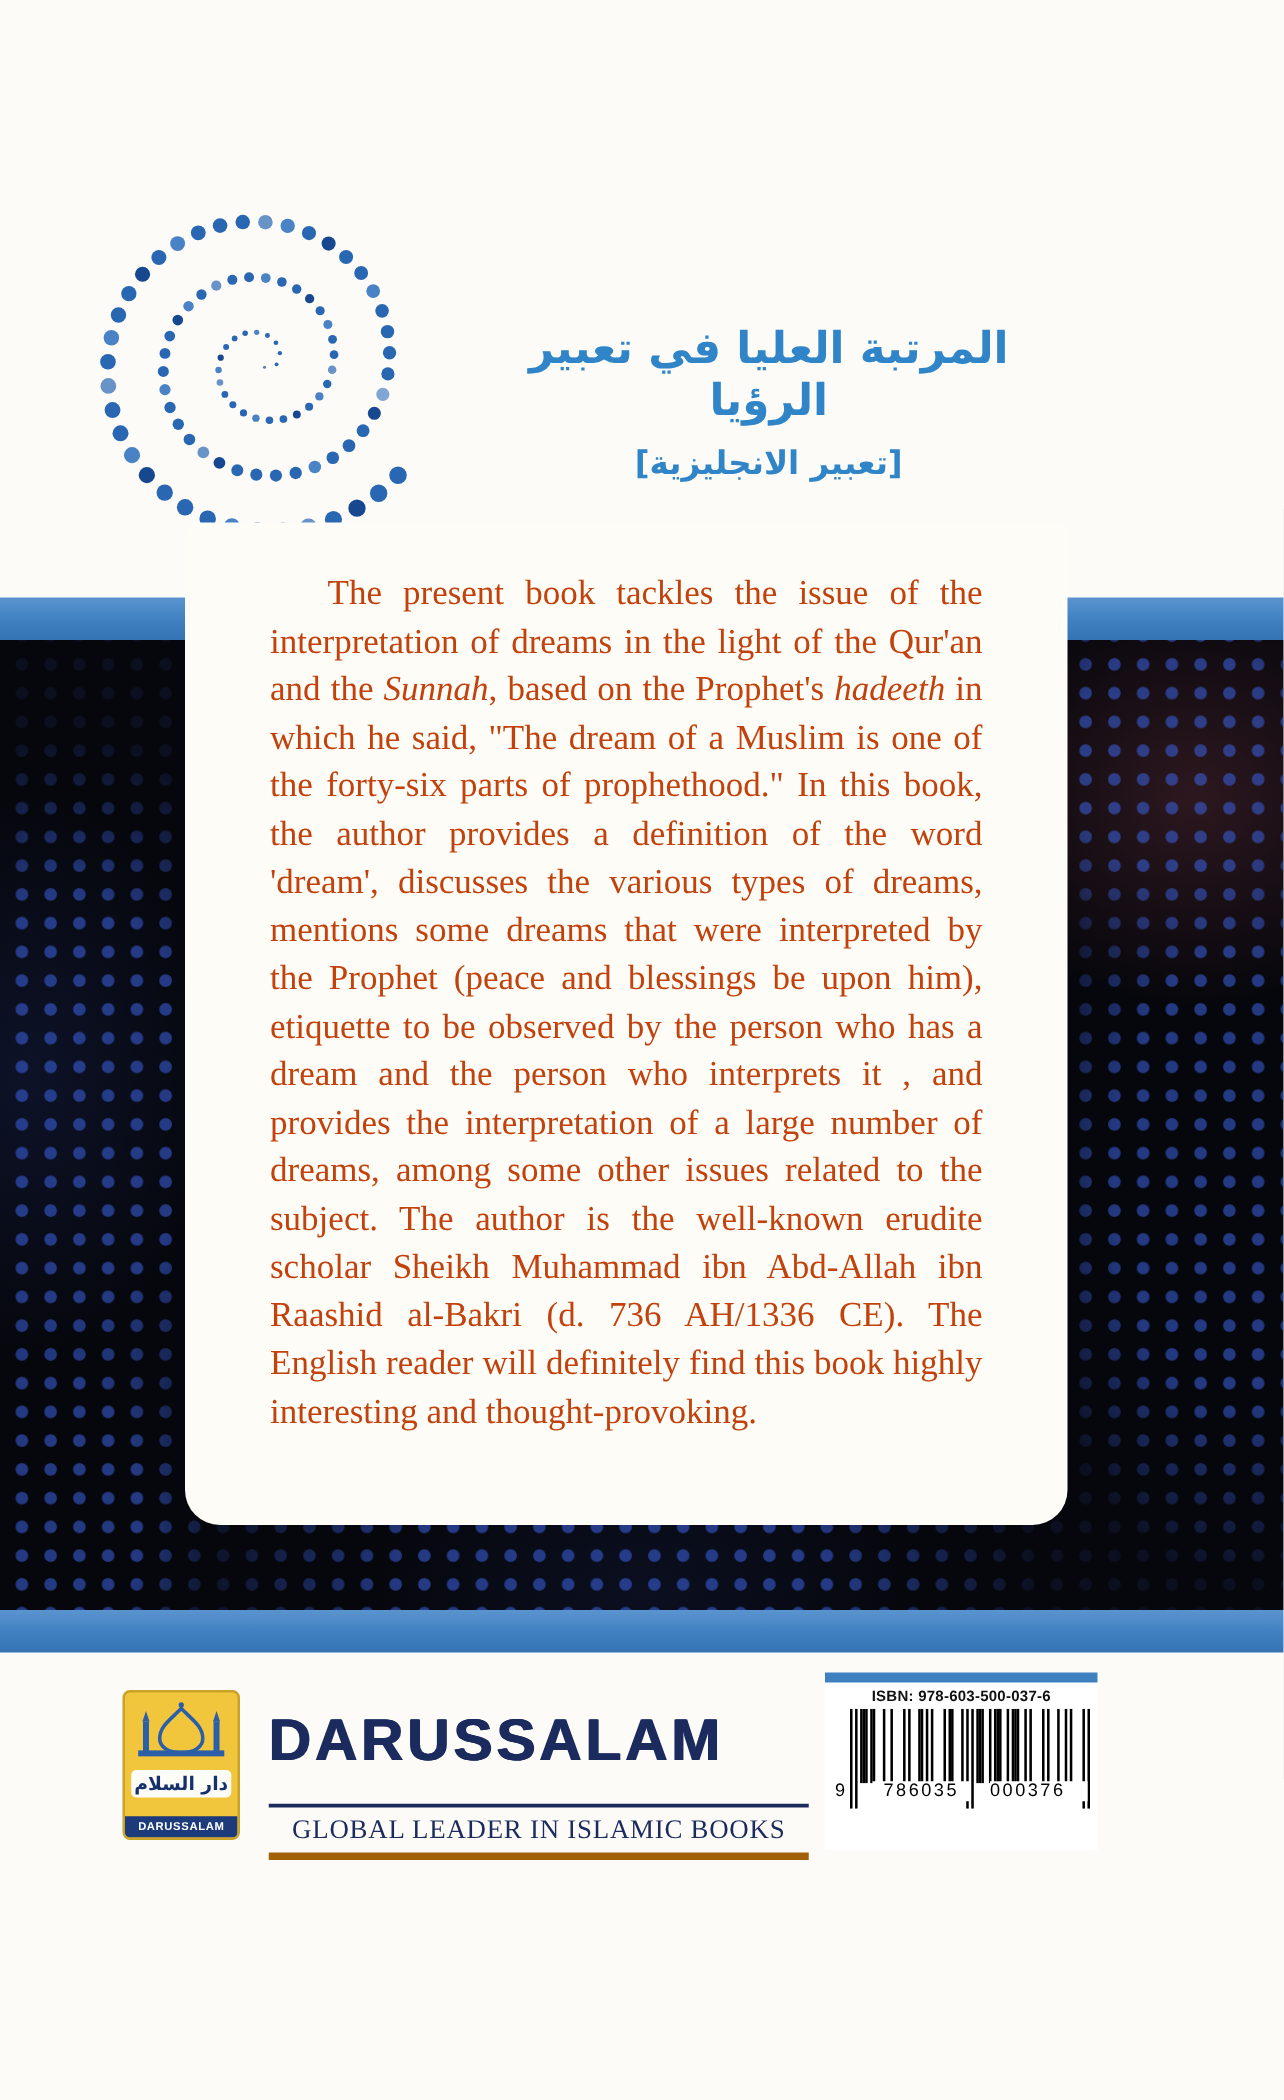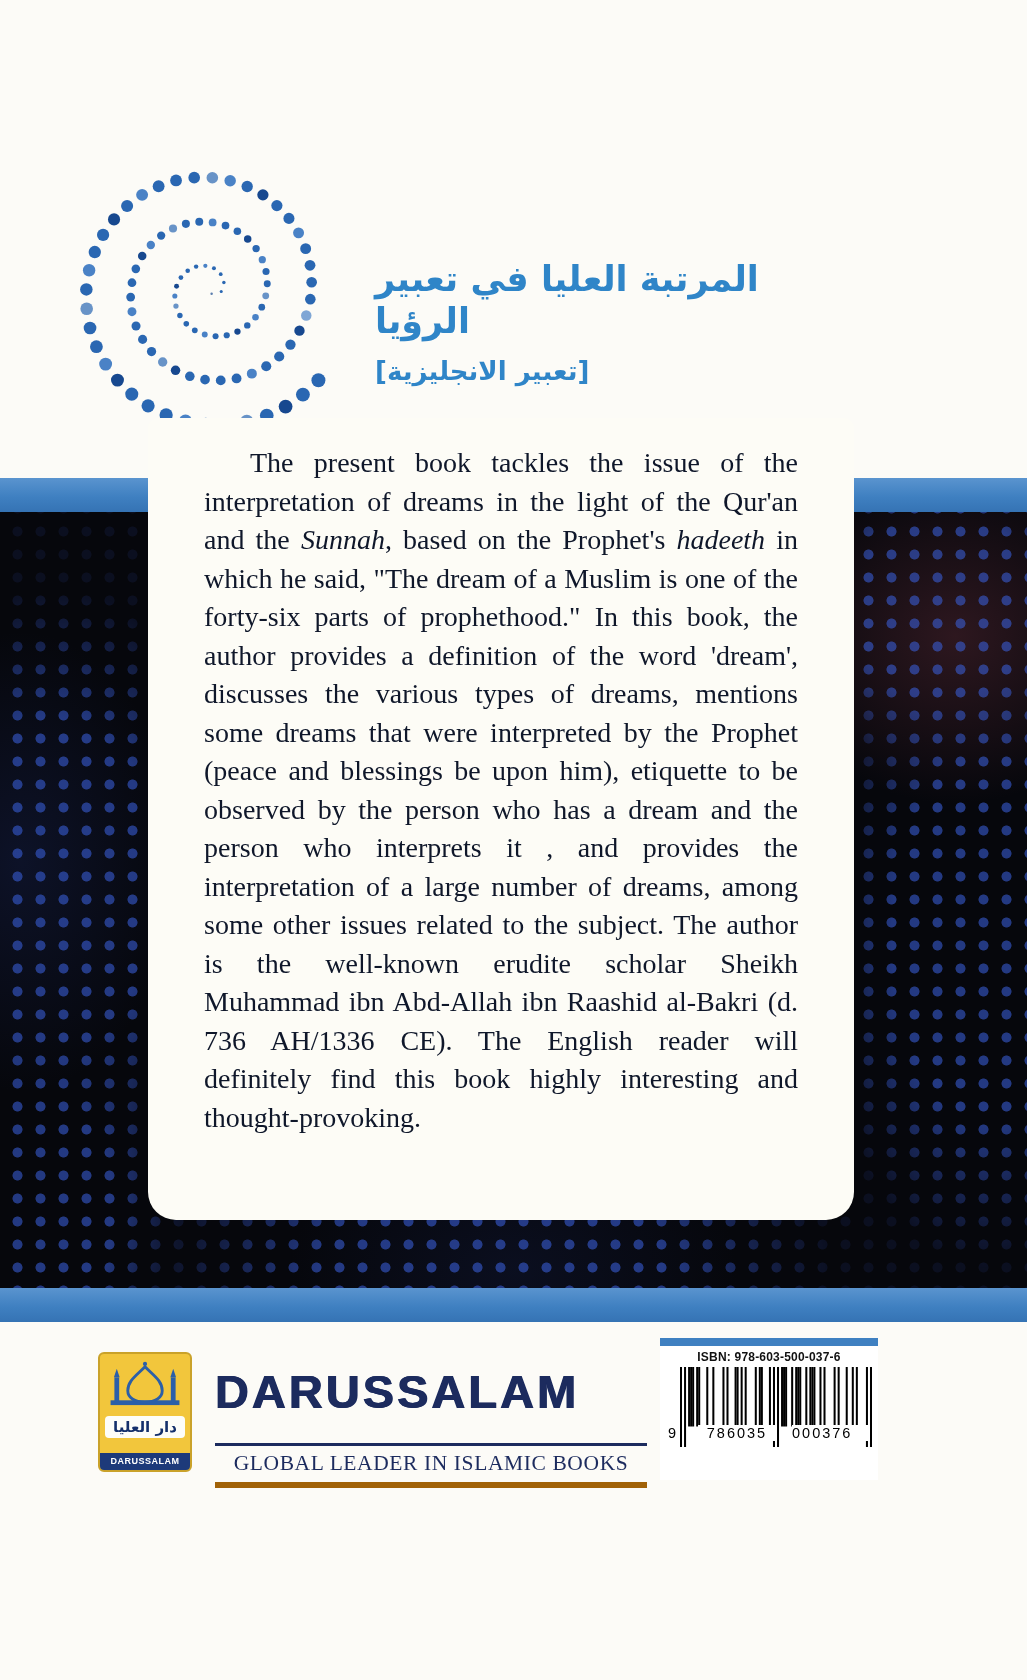--- a/index.html
+++ b/index.html
@@ -9,21 +9,21 @@
     font-family:"Liberation Serif", serif;
   }
 
   
   .spiral{position:absolute;left:58px;top:136px;width:304px;height:304px;}
   .spiral svg{width:100%;height:100%;display:block;}
 
   
   .arabic-block{
     position:absolute;right:172px;top:258px;width:480px;
-    text-align:left;direction:rtl;
+    text-align:center;direction:rtl;
     font-family:"DejaVu Sans", sans-serif;color:#2f85c8;
   }
   .ar-title{font-size:35px;font-weight:bold;letter-spacing:.5px;line-height:1.2;}
   .ar-sub{font-size:26px;font-weight:bold;margin-top:14px;direction:rtl;}
 
   
   .band{position:absolute;left:0;width:1027px;height:34px;background:linear-gradient(#5a94cf,#3f80c1 55%,#3573b4);z-index:1;}
   .band-top{top:478px;}
   .band-bottom{top:1288px;}
   .dark{
@@ -56,21 +56,21 @@
       radial-gradient(150px 210px at 3% 90%, #000 55%, transparent 100%);
   }
 
   
   .card{
     position:absolute;left:148px;top:418px;width:706px;height:802px;z-index:2;
     background:#fdfcf6;border-radius:10px 10px 28px 28px;
     box-sizing:border-box;padding:26px 56px 0 56px;
   }
   .desc{
-    margin:0;font-size:28px;line-height:1.375;color:#0f172a;
+    margin:12px;font-size:28px;line-height:1.375;color:#c2410c;
     text-align:justify;text-indent:46px;
     font-family:"Liberation Serif", serif;
   }
 
   
   .logo{
     position:absolute;left:98px;top:1352px;width:94px;height:120px;z-index:2;
     background:#f2c63c;border:2px solid #caa22a;border-radius:6px;
     box-sizing:border-box;overflow:hidden;text-align:center;
   }
@@ -246,21 +246,21 @@
       <svg viewBox="0 0 92 56">
         <rect x="10" y="44" width="72" height="5" fill="#2b5fa8"></rect>
         <path d="M46 9 C36 19 28 24 28 34 C28 41 35 46 46 46 C57 46 64 41 64 34 C64 24 56 19 46 9 Z" fill="none" stroke="#2b5fa8" stroke-width="3"></path>
         <rect x="14" y="20" width="5" height="26" fill="#2b5fa8"></rect>
         <rect x="73" y="20" width="5" height="26" fill="#2b5fa8"></rect>
         <path d="M16.5 11 L19.5 20 L13.5 20 Z" fill="#2b5fa8"></path>
         <path d="M75.5 11 L78.5 20 L72.5 20 Z" fill="#2b5fa8"></path>
         <circle cx="46" cy="6" r="2.2" fill="#2b5fa8"></circle>
       </svg>
     </div>
-    <div class="logo-ar">دار العليا</div>
+    <div class="logo-ar">دار السلام</div>
     <div class="logo-band">DARUSSALAM</div>
   </div>
 
   <div class="pub">
     <div class="pub-name">DARUSSALAM</div>
     <div class="pub-tag">GLOBAL LEADER IN ISLAMIC BOOKS</div>
   </div>
 
   <div class="bc">
     <div class="bc-top"></div>

